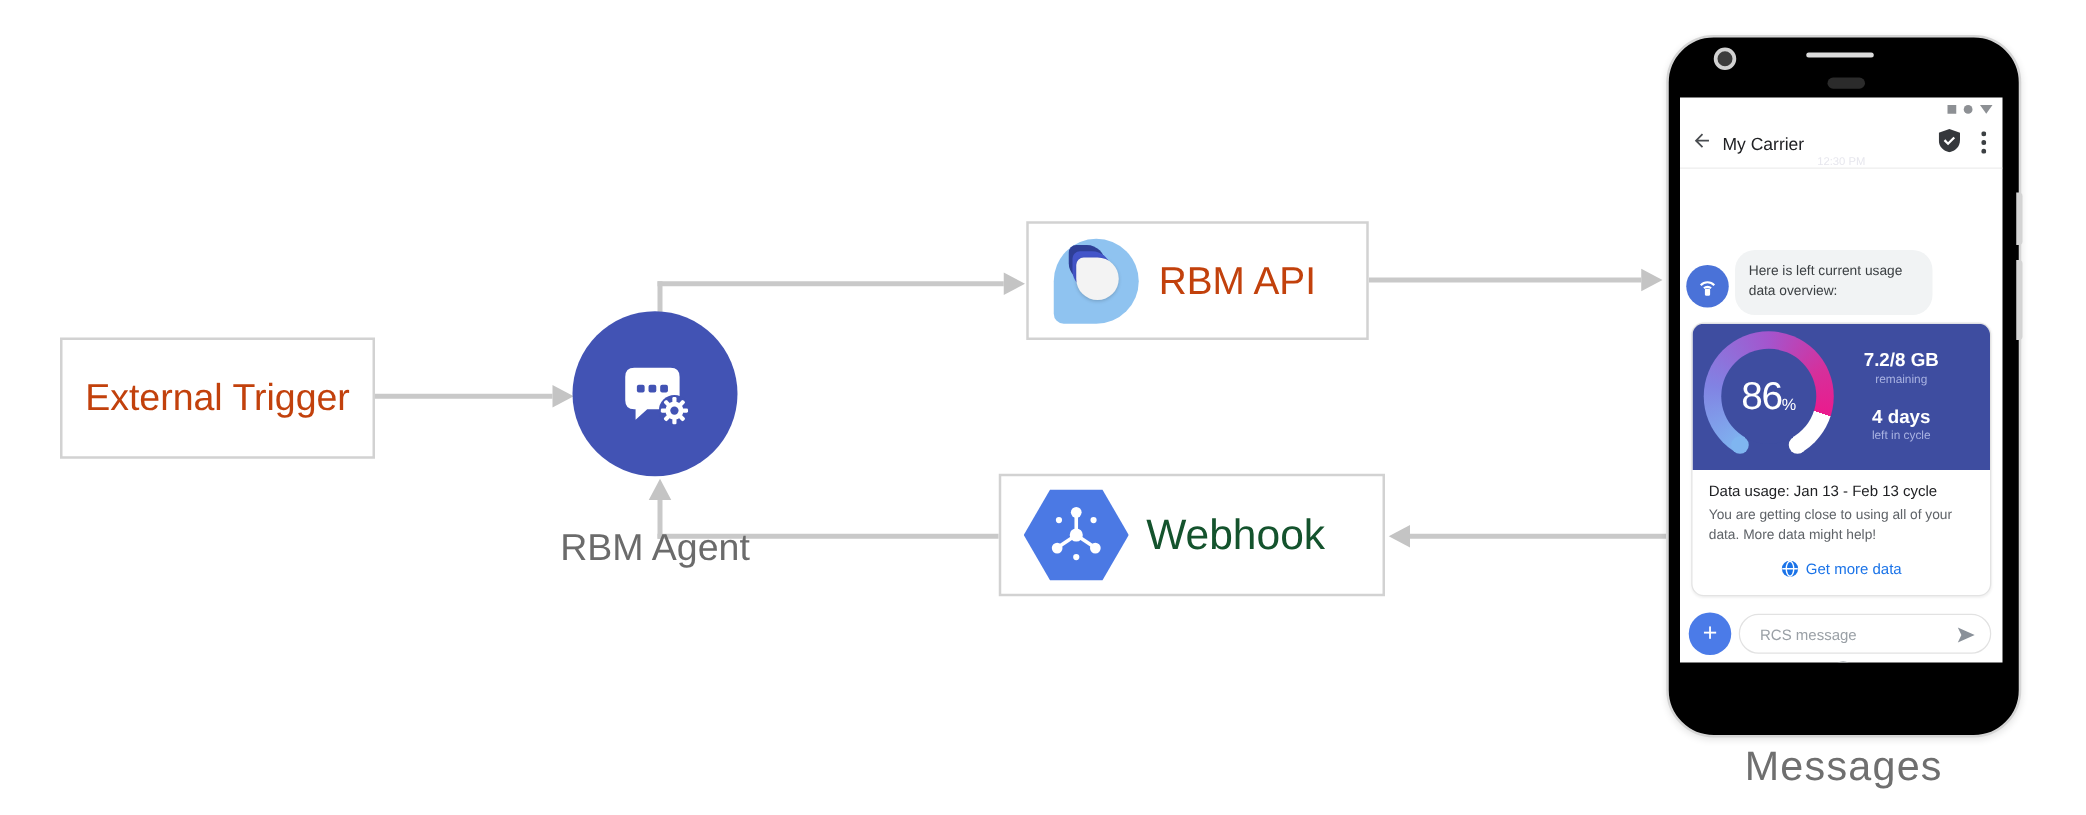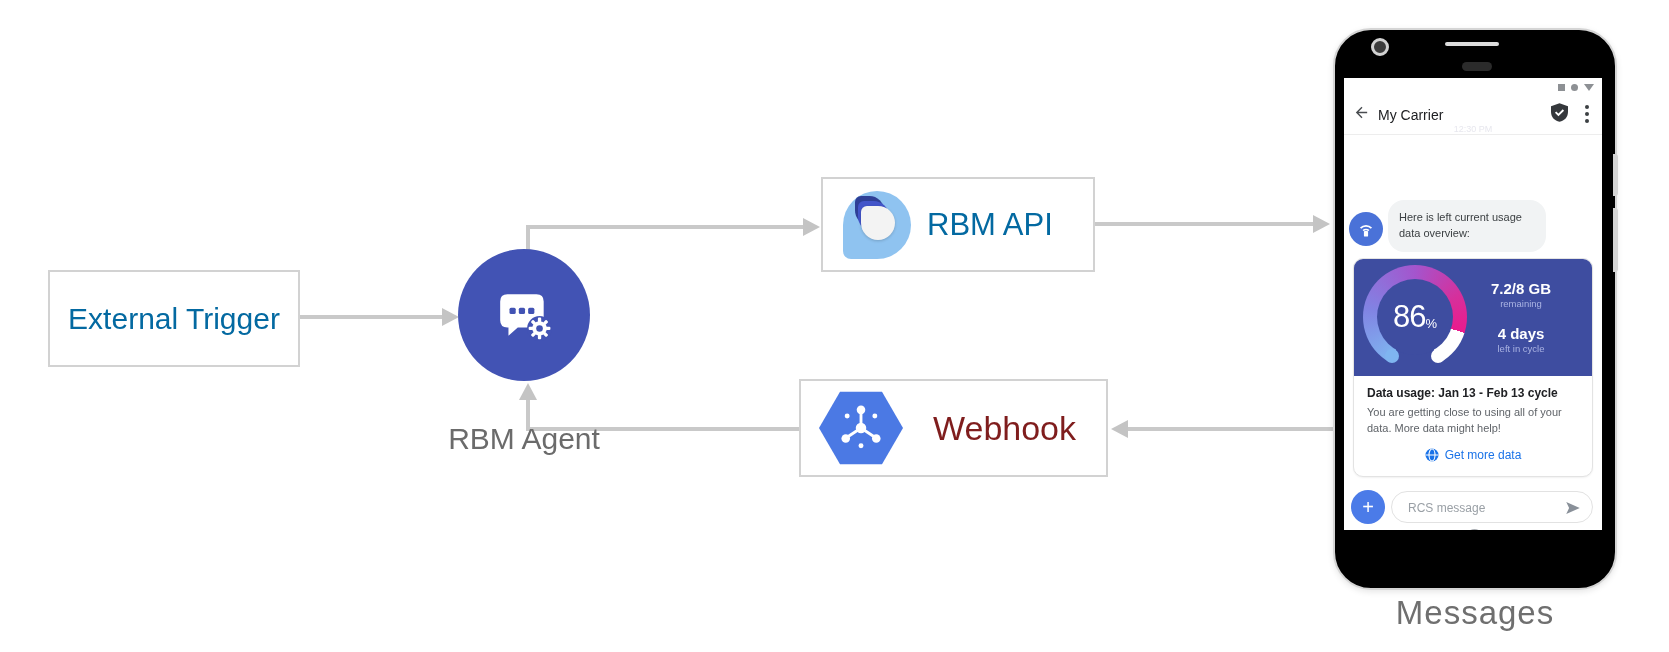--- a/index.html
+++ b/index.html
@@ -8,39 +8,39 @@
 
   
   .line{position:absolute;background:#c9c9c9;}
   .arr{position:absolute;width:0;height:0;}
   .arr.right{border-top:9px solid transparent;border-bottom:9px solid transparent;border-left:17px solid #c4c4c4;}
   .arr.left{border-top:9px solid transparent;border-bottom:9px solid transparent;border-right:17px solid #c4c4c4;}
   .arr.up{border-left:9px solid transparent;border-right:9px solid transparent;border-bottom:17px solid #c4c4c4;}
 
   
   .node-box{position:absolute;background:#fff;border:2px solid #d2d2d2;display:flex;align-items:center;box-sizing:border-box;}
-  .node-label{color:#0369a1;}
+  .node-label{color:#c2410c;}
   .et-box{left:48px;top:270px;width:252px;height:97px;justify-content:center;}
   .et-box .node-label{font-size:30px;}
 
   .agent-circle{position:absolute;left:458px;top:249px;width:132px;height:132px;border-radius:50%;
     background:#4253b4;display:flex;align-items:center;justify-content:center;}
   .agent-label{position:absolute;left:404px;top:422px;width:240px;text-align:center;font-size:30px;color:#6b6b6b;}
 
   .api-box{left:821px;top:177px;width:274px;height:95px;}
   .api-box .node-label{font-size:31px;margin-left:16px;}
   .api-logo{position:relative;width:68px;height:68px;margin-left:20px;flex:none;}
   .api-logo .bg{position:absolute;inset:0;background:#8fc3f0;border-radius:50% 50% 50% 8px;}
   .api-logo .drop{position:absolute;border-radius:6px 50% 50% 50%;}
   .api-logo .d1{left:12px;top:5px;width:29px;height:29px;background:#2e3f96;}
   .api-logo .d2{left:15px;top:10px;width:31px;height:31px;background:#4355c9;}
   .api-logo .d3{left:18px;top:15px;width:34px;height:34px;background:#f3f3f3;box-shadow:0 1px 3px rgba(0,0,0,.18);}
 
   .wh-box{left:799px;top:379px;width:309px;height:98px;}
-  .wh-box .node-label{font-size:34px;color:#7f1d1d;margin-left:30px;}
+  .wh-box .node-label{font-size:34px;color:#14532d;margin-left:14px;}
   .hex-wrap{margin-left:18px;flex:none;line-height:0;}
 
   .messages-label{position:absolute;left:1333px;top:594px;width:284px;text-align:center;
     font-size:33px;font-weight:300;color:#6f6f6f;letter-spacing:1px;}
 
   
   .phone{position:absolute;left:1333px;top:28px;width:284px;height:562px;background:#000000;
     border:2px solid #d5d5d5;border-radius:38px;box-sizing:border-box;box-shadow:0 2px 6px rgba(0,0,0,.10);}
   .side-btn{position:absolute;width:5px;background:#d4d4d4;border-radius:0 3px 3px 0;left:278px;}
   .cam{position:absolute;left:36px;top:8px;width:12px;height:12px;border-radius:50%;background:#3c3c3c;border:3px solid #d2d2d2;}
@@ -75,21 +75,21 @@
   .donut .cap1{left:22px;top:84px;background:#7fb5f0;}
   .donut .cap2{left:68px;top:84px;background:#ffffff;}
   .pct{font-size:31px;font-weight:300;color:#fff;letter-spacing:-1px;}
   .pct-sign{font-size:13px;color:#fff;margin-top:12px;}
   .hero-stats{position:absolute;left:104px;right:8px;top:0;height:117px;display:flex;flex-direction:column;
     align-items:center;justify-content:center;text-align:center;}
   .stat-val{font-size:15px;font-weight:bold;color:#fff;line-height:1.2;}
   .stat-lab{font-size:9.5px;color:#aab3e2;line-height:1.3;}
   .stat-gap{height:14px;}
   .card-body{padding:10px 13px 0 13px;}
-  .cb-title{font-size:12px;font-weight:bold;color:#202124;}
+  .cb-title{font-size:12px;font-weight:normal;color:#202124;}
   .cb-text{font-size:11px;color:#5f6368;line-height:1.45;margin-top:5px;}
   .cb-action{margin-top:11px;display:flex;align-items:center;justify-content:center;gap:6px;cursor:pointer;}
   .cb-action span{font-size:12px;font-weight:500;color:#1a73e8;}
 
   .plus-btn{position:absolute;left:7px;top:412px;width:34px;height:34px;border-radius:50%;background:#4b7be8;
     color:#fff;font-size:20px;display:flex;align-items:center;justify-content:center;line-height:0;font-weight:400;}
   .pill{position:absolute;left:47px;top:413px;width:202px;height:32px;border:1.5px solid #e2e2e2;border-radius:17px;
     background:#fff;box-sizing:border-box;}
   .pill input{position:absolute;left:14px;top:3px;width:140px;height:24px;border:none;outline:none;font-size:12px;
     color:#3c4043;font-family:"Liberation Sans",sans-serif;background:transparent;}

